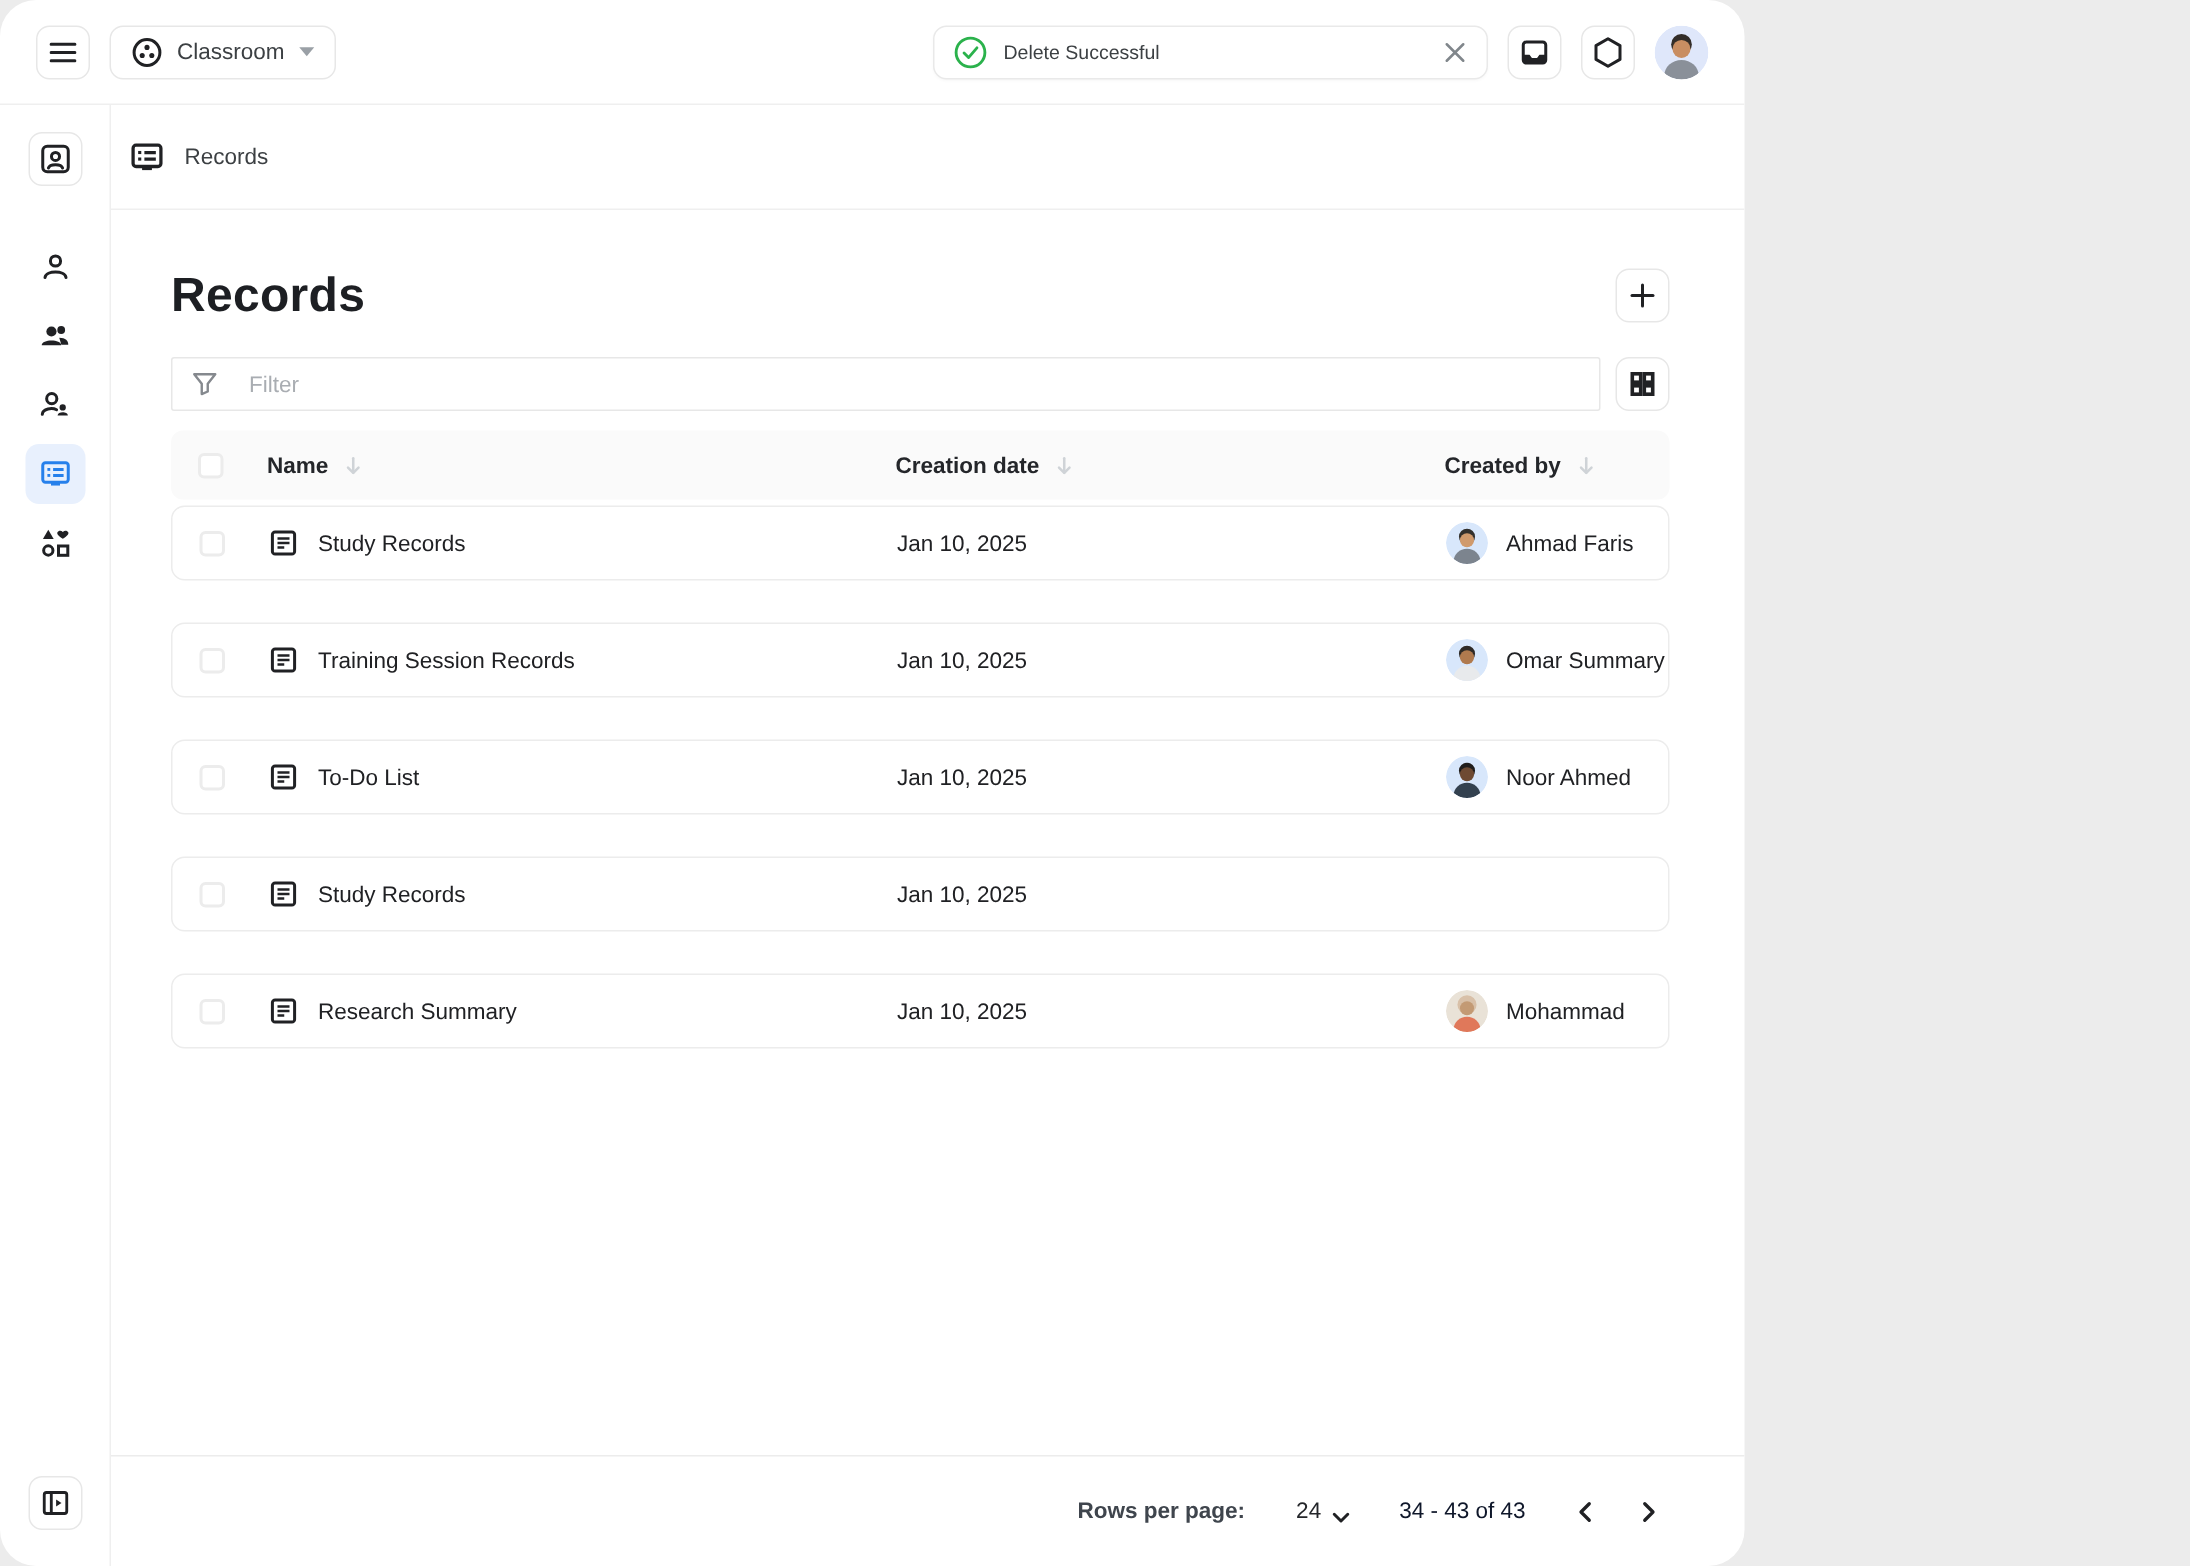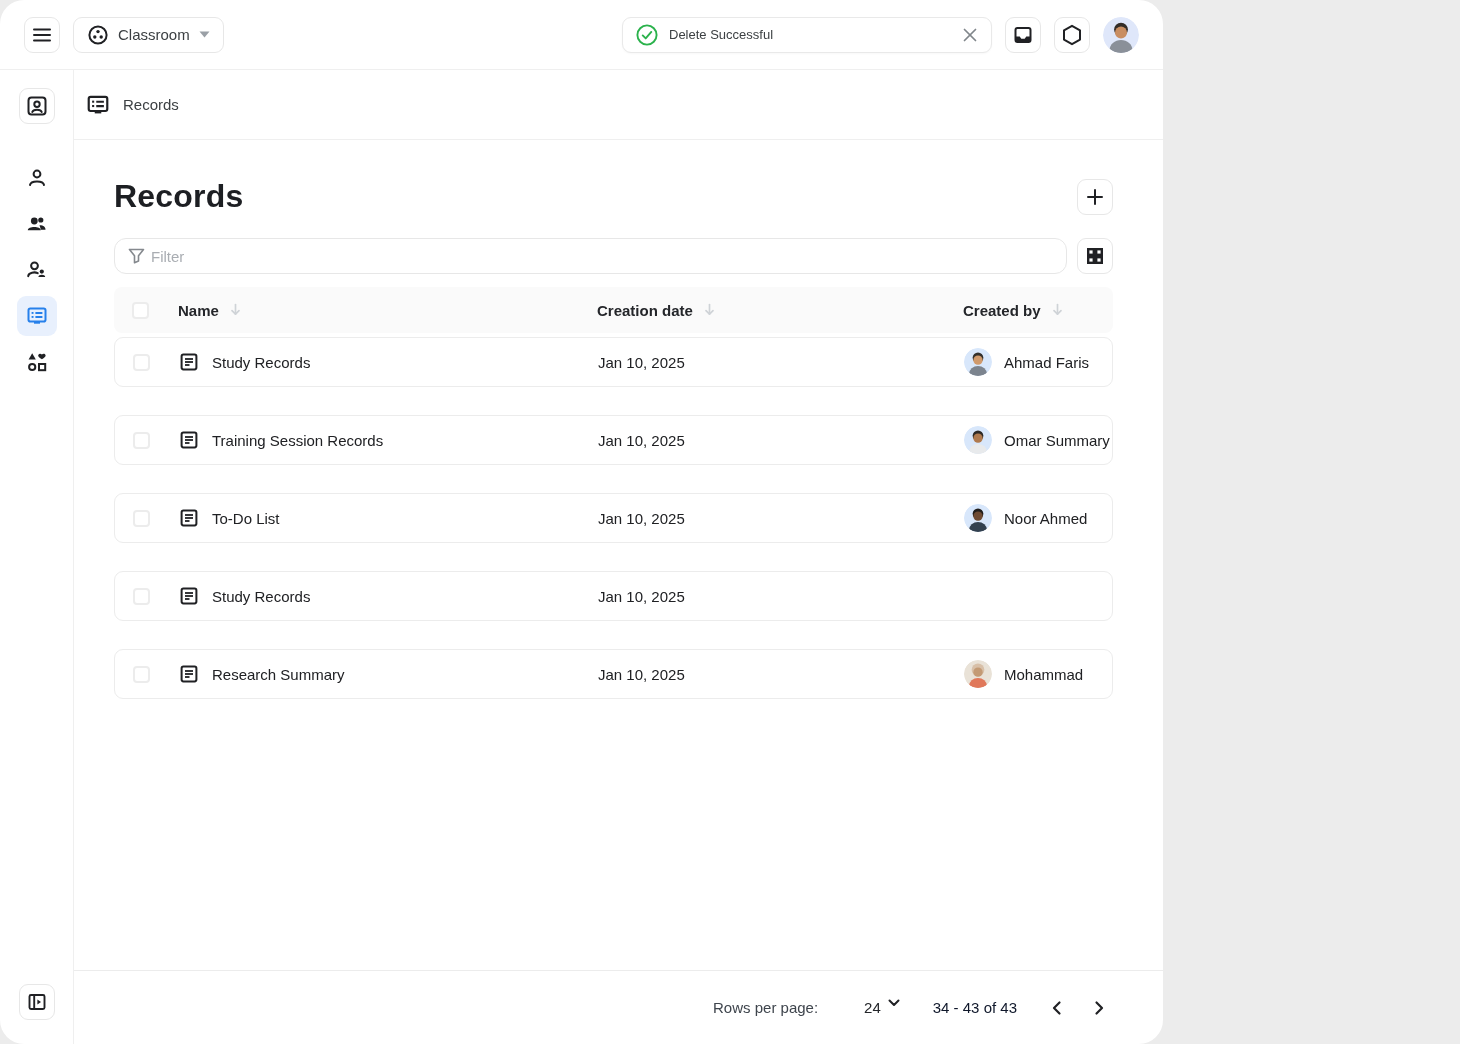--- a/index.html
+++ b/index.html
@@ -30,42 +30,42 @@
   .sidebar .bottom { margin-top:auto; margin-bottom:24px; }
 
   .main { flex:1; display:flex; flex-direction:column; min-width:0; }
   .crumbbar { height:70px; flex:0 0 70px; border-bottom:1px solid #efefef; display:flex; align-items:center; padding:0 24px 0 12px; gap:13px; }
   .crumbbar .crumb { font-size:15px; color:#3c4043; }
 
   .content { flex:1; padding:0 50px 0 40px; min-height:0; }
   .title-row { margin-top:38px; display:flex; align-items:center; justify-content:space-between; }
   .page-title { font-size:32px; font-weight:700; color:#1d1f23; letter-spacing:0.2px; }
   .filter-row { margin-top:23px; display:flex; gap:10px; }
-  .filter-box { flex:1; height:36px; border:1px solid #e7e7e7; border-radius:12px; display:flex; align-items:center; gap:6px; padding:0 13px; background:#fff; }
+  .filter-box { flex:1; height:36px; border:1px solid #e7e7e7; border-radius:2px; display:flex; align-items:center; gap:21px; padding:0 13px; background:#fff; }
   .filter-box input { border:none; outline:none; flex:1; font-size:15px; font-family:inherit; color:#202124; background:transparent; }
   .filter-box input::placeholder { color:#a9adb2; }
 
   .grid-cols { display:grid; grid-template-columns:46px 419px 366px 299px 1fr; align-items:center; padding:0 18px; }
   .thead { margin-top:13px; height:46px; background:#fafafa; border-radius:8px; }
-  .th { display:flex; align-items:flex-start; gap:9px; font-size:15px; font-weight:700; color:#24262a; cursor:pointer; }
+  .th { display:flex; align-items:center; gap:9px; font-size:15px; font-weight:700; color:#24262a; cursor:pointer; }
   .th.right { justify-content:flex-end; }
   .checkbox { width:17px; height:17px; border:2px solid #ececec; border-radius:4px; background:#fff; cursor:pointer; display:inline-block; }
   .rows { margin-top:4px; }
   .row-card { height:50px; background:#fff; border:1px solid #ececec; border-radius:9px; margin-bottom:28px; cursor:pointer; }
   .cell-name { display:flex; align-items:center; gap:13px; font-size:15px; color:#202124; }
   .cell-date { font-size:15px; color:#202124; }
   .cell-creator { display:flex; align-items:center; gap:12px; font-size:15px; color:#202124; }
   .cell-creator .avatar { width:28px; height:28px; }
   .cell-action { display:flex; justify-content:flex-end; }
   .dots-btn { border:none; background:none; cursor:pointer; padding:4px 0; line-height:0; }
 
   
   .footer { flex:0 0 74px; border-top:1px solid #ececec; display:flex; align-items:center; justify-content:flex-end; padding-right:50px; }
-  .footer .rpp-label { font-size:15px; color:#3f454d; }
-  .rpp-select { margin-left:46px; display:flex; align-items:flex-start; gap:7px; font-size:15px; color:#24262a; cursor:pointer; }
+  .footer .rpp-label { font-size:15px; color:#3f454d;font-weight:bold; }
+  .rpp-select { margin-left:34px; display:flex; align-items:flex-end; gap:7px; font-size:15px; color:#24262a; cursor:pointer; }
   .range { margin-left:33px; font-size:15px; color:#0f172a; }
   .pg-btn { border:none; background:none; cursor:pointer; line-height:0; padding:6px; }
   .pg-prev { margin-left:26px; } .pg-next { margin-left:14px; }
   svg { display:block; }
 </style>
 </head>
 <body>
 
 <div class="app">
 

